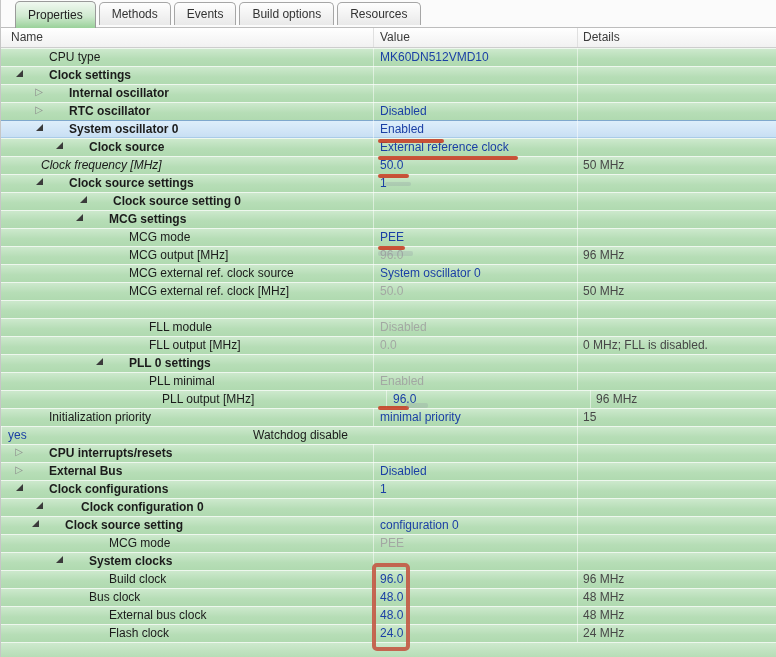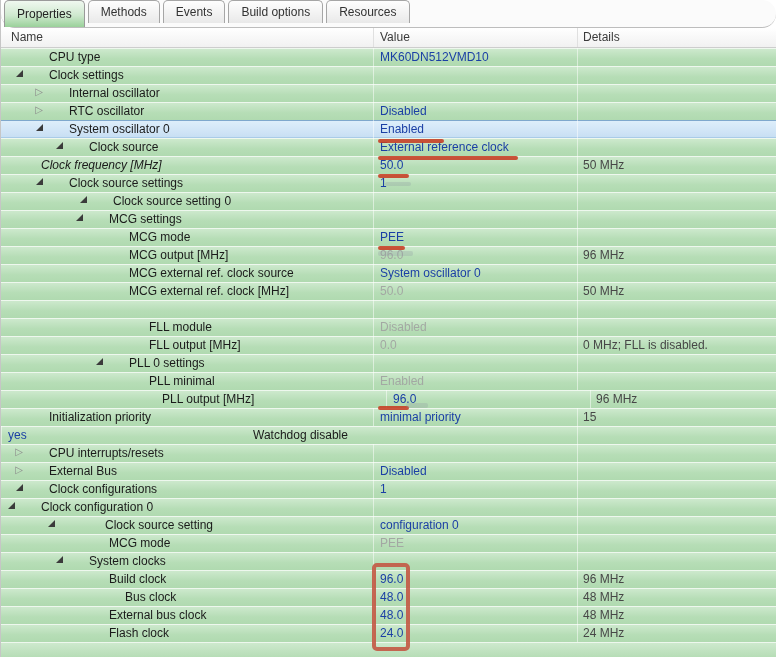--- a/index.html
+++ b/index.html
@@ -3,22 +3,22 @@
 <meta charset="utf-8">
 <style>
   html,body{margin:0;padding:0;background:#fff;}
   .panel{
     position:relative;width:776px;height:657px;overflow:hidden;
     font-family:"Liberation Sans",sans-serif;font-size:12px;
     background:#fff;border-left:1px solid #c6c6c6;box-sizing:border-box;
   }
   
   .tabbar{
-    height:28px;display:flex;align-items:flex-start;padding-left:3px;
-    background:#fbfbfb;border-bottom:1px solid #bdbdbd;box-sizing:border-box;border-radius:14px;
+    height:28px;display:flex;align-items:center;padding-left:14px;
+    background:#fbfbfb;border-bottom:1px solid #bdbdbd;box-sizing:border-box;
   }
   .tab{
     position:relative;height:22px;line-height:22px;padding:0 12px;margin-right:3px;
     border:1px solid #a6a6a6;border-bottom:none;border-radius:5px 5px 0 0;
     background:linear-gradient(#fefefe,#e9e9e9);color:#333;cursor:default;z-index:1;
     white-space:nowrap;
   }
   .tab.active{
     height:26px;line-height:26px;margin-bottom:-1px;z-index:2;
     background:linear-gradient(#f0f8f0 0%,#cfe9cf 55%,#9ad19a 100%);
@@ -41,21 +41,21 @@
     box-shadow:inset 0 1px 0 rgba(255,255,255,.65);
   }
   .row.selected{
     background:linear-gradient(#dfeffb,#c7def3);
     box-shadow:inset 0 1px 0 #7fa8cd, inset 0 -1px 0 #a9cbe8;
   }
   .cell{overflow:hidden;white-space:nowrap;line-height:18px;box-sizing:border-box;}
   .c-name{width:372px;display:flex;align-items:flex-start;color:#1b1b1b;}
   .c-value{width:204px;padding-left:6px;border-left:1px solid rgba(255,255,255,.5);}
   .c-details{flex:1;padding-left:5px;border-left:1px solid rgba(255,255,255,.5);color:#474747;}
-  .bold{font-weight:normal;}
+  .bold{font-weight:bold;}
   .v-blue{color:#1b3fa5;}
   .v-gray{color:#a3a8a3;}
   .arrowbox{width:14px;height:14px;display:inline-flex;align-items:flex-end;justify-content:flex-end;flex:none;}
   .glyph-exp{width:0;height:0;border-bottom:7px solid #3b3b3b;border-left:7px solid transparent;margin-bottom:3px;}
   .glyph-col{color:#8b8b8b;font-size:10px;line-height:13px;}
   .label{margin-left:26px;}
   .filler{
     height:15px;background:linear-gradient(#cfeacf,#b6ddb6);
     box-shadow:inset 0 1px 0 rgba(255,255,255,.65);
   }
@@ -302,31 +302,31 @@
         <div class="cell c-name" style="padding-left: 8px;">
           <span class="arrowbox">
             <span class="glyph-exp"></span>
           </span>
           <span class="label bold">Clock configurations</span>
         </div>
         <div class="cell c-value"><span class="v-blue">1</span></div>
         <div class="cell c-details"></div>
       </div>
       <div class="row">
-        <div class="cell c-name" style="">
+        <div class="cell c-name" style="padding-left: 28px; gap: 12px;">
           <span class="arrowbox">
             <span class="glyph-exp"></span>
           </span>
           <span class="label bold">Clock configuration 0</span>
         </div>
         <div class="cell c-value"></div>
         <div class="cell c-details"></div>
       </div>
       <div class="row">
-        <div class="cell c-name" style="padding-left: 40px; gap: 24px;">
+        <div class="cell c-name" style="padding-left: 24px;">
           <span class="arrowbox">
             <span class="glyph-exp"></span>
           </span>
           <span class="label bold">Clock source setting</span>
         </div>
         <div class="cell c-value"><span class="v-blue">configuration 0</span></div>
         <div class="cell c-details"></div>
       </div>
       <div class="row">
         <div class="cell c-name" style="padding-left: 68px;">
@@ -348,21 +348,21 @@
       </div>
       <div class="row">
         <div class="cell c-name" style="padding-left: 68px;">
           <span class="arrowbox"></span>
           <span class="label">Build clock</span>
         </div>
         <div class="cell c-value"><span class="v-blue">96.0</span></div>
         <div class="cell c-details"><span>96 MHz</span></div>
       </div>
       <div class="row">
-        <div class="cell c-name" style="padding-left: 84px;">
+        <div class="cell c-name" style="padding-left: 48px;">
           <span class="arrowbox"></span>
           <span class="label">Bus clock</span>
         </div>
         <div class="cell c-value"><span class="v-blue">48.0</span></div>
         <div class="cell c-details"><span>48 MHz</span></div>
       </div>
       <div class="row">
         <div class="cell c-name" style="padding-left: 68px;">
           <span class="arrowbox"></span>
           <span class="label">External bus clock</span>

